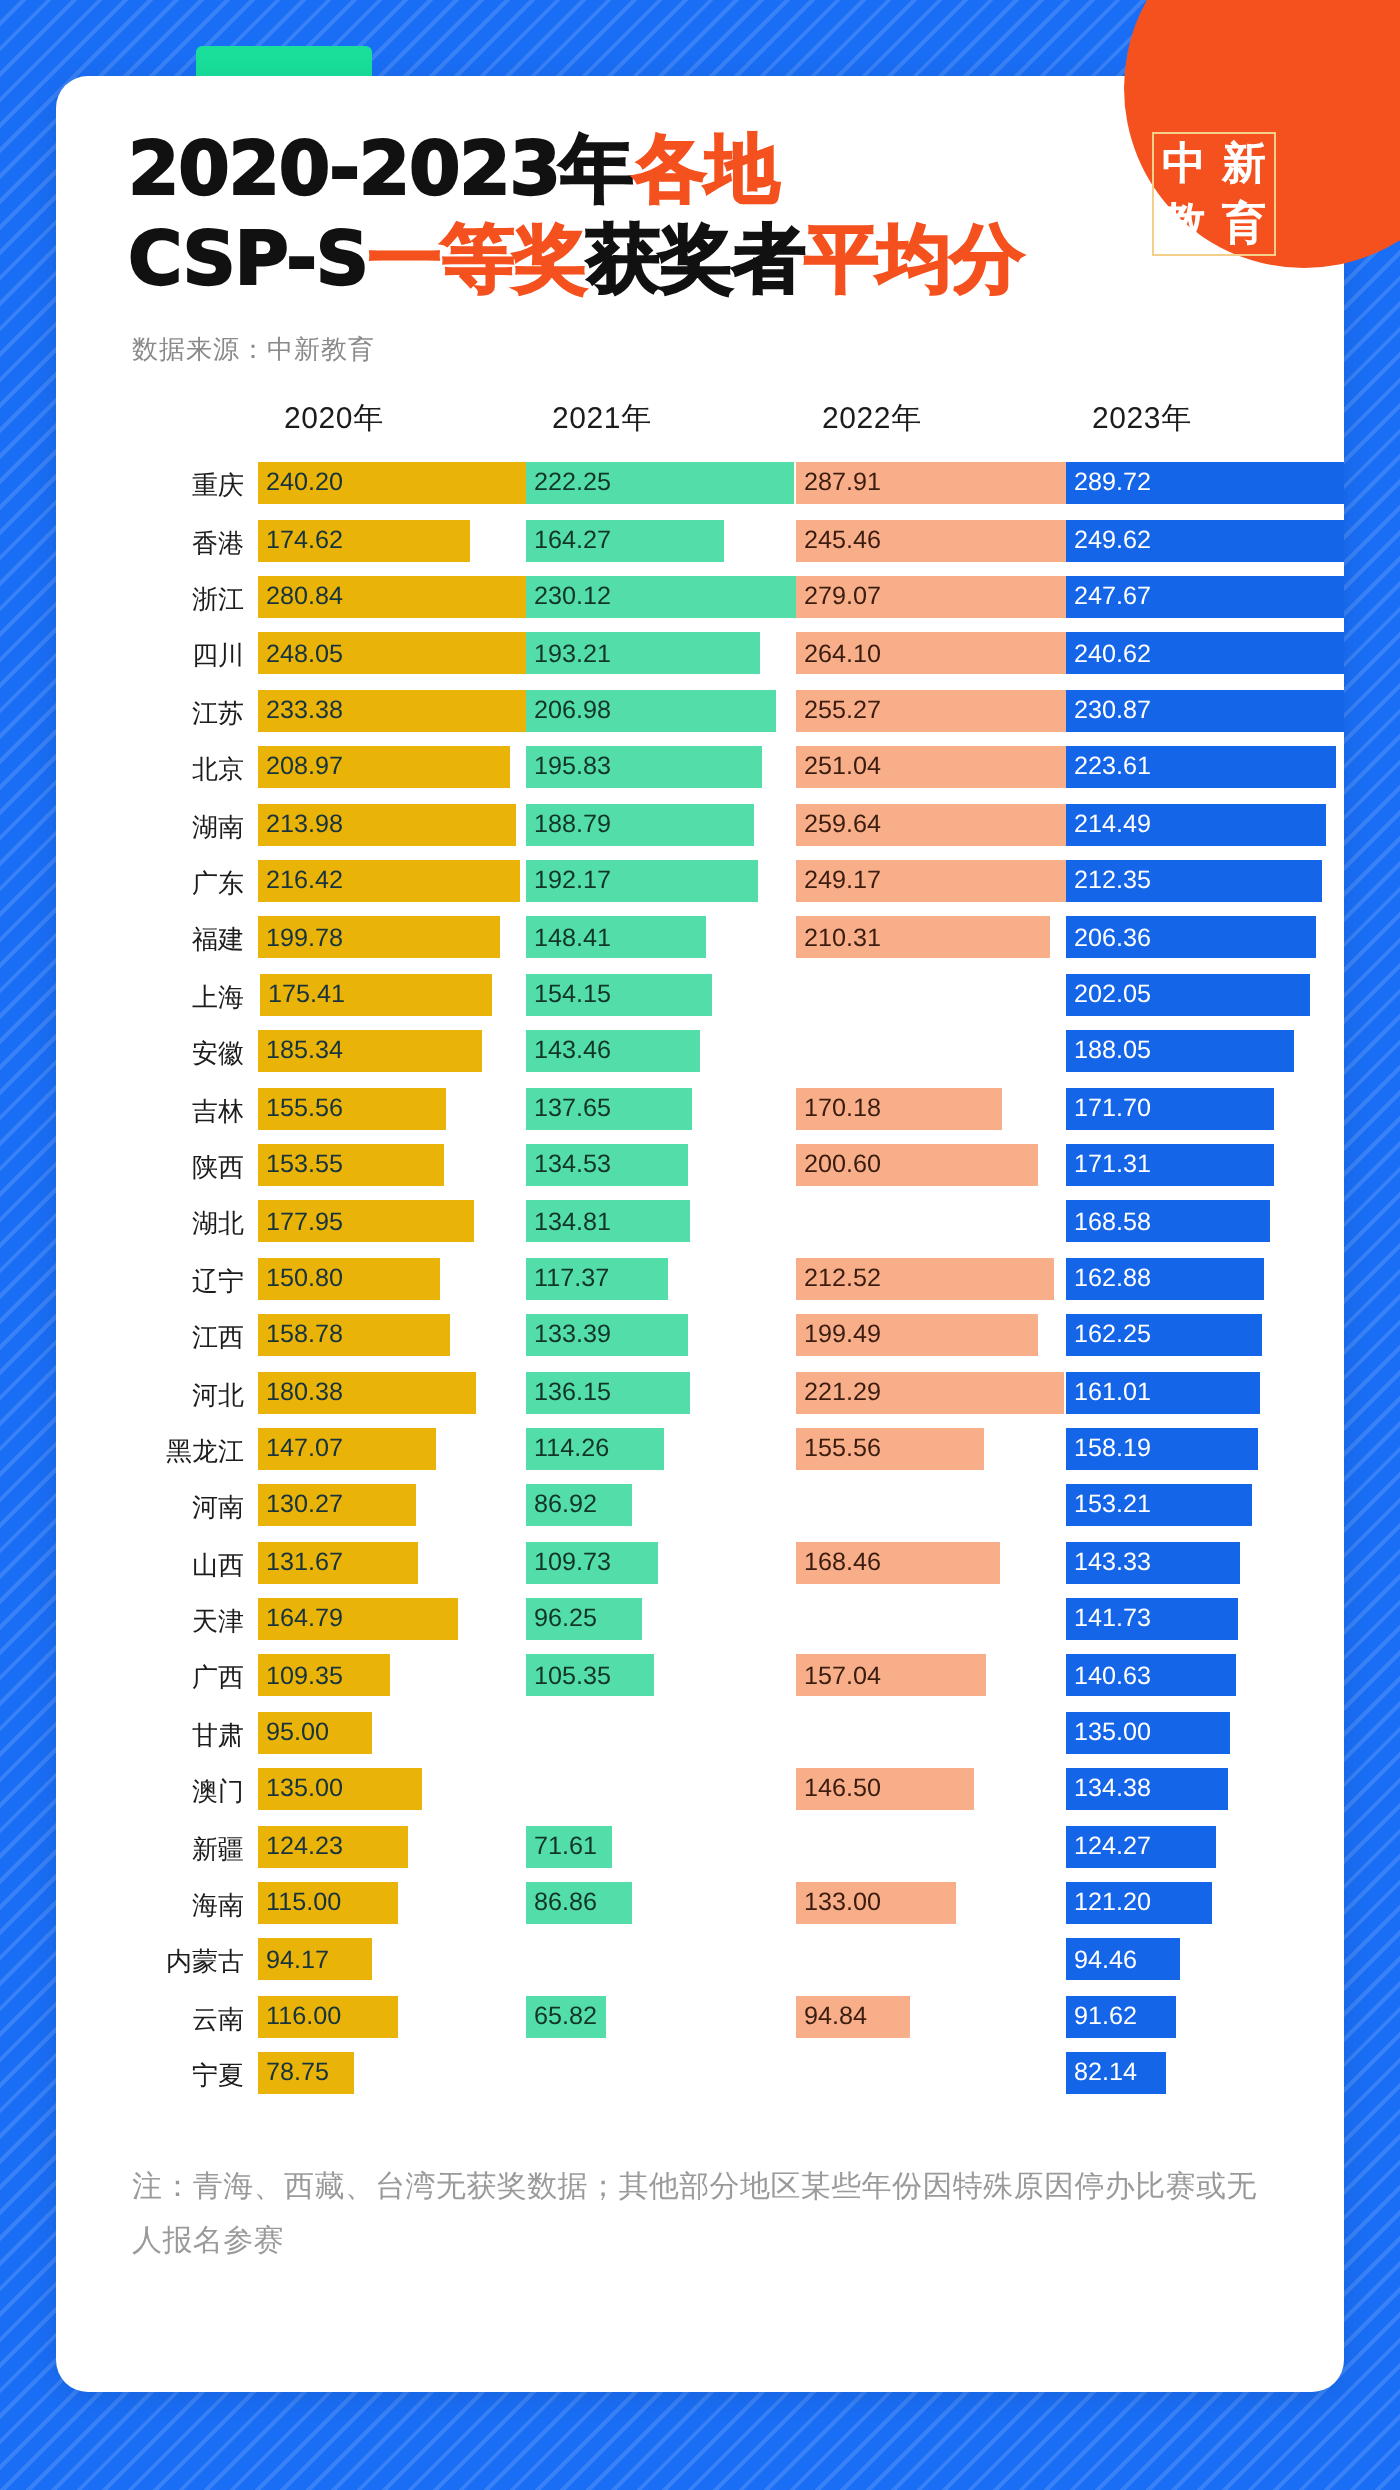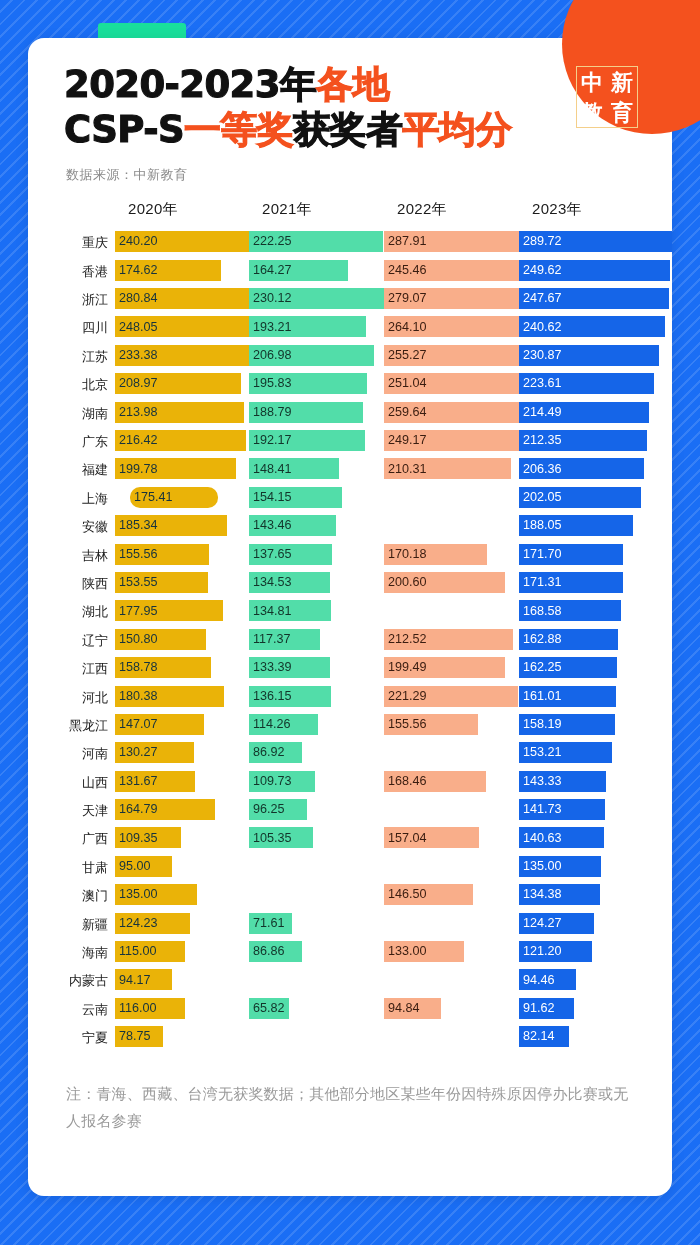--- a/index.html
+++ b/index.html
@@ -82,21 +82,21 @@
   #data-source{
     margin:14px 0 0 38px;
     font-size:13px;
     color:#8a8a8a;
     letter-spacing:.5px;
   }
   
   #chart{
     margin-top:16px;
     position:relative;
-    padding-left:4px;
+    padding-left:18px;
     text-decoration:underline;
   }
   #col-headers{
     position:relative;
     height:26px;
     margin-bottom:4px;
   }
   .col-header{
     position:absolute;
     top:0;
@@ -261,21 +261,21 @@
             </div></div></div>
         <div class="row"><div class="row-label">福建</div><div class="y2020" style="display: contents;"><div class="bar" style="left: 83px; width: 120.867px;">
               <span class="bar-val">199.78</span>
             </div></div><div class="y2021" style="display: contents;"><div class="bar" style="left: 217px; width: 89.788px;">
               <span class="bar-val">148.41</span>
             </div></div><div class="y2022" style="display: contents;"><div class="bar" style="left: 352px; width: 127.238px;">
               <span class="bar-val">210.31</span>
             </div></div><div class="y2023" style="display: contents;"><div class="bar" style="left: 487px; width: 124.848px;">
               <span class="bar-val">206.36</span>
             </div></div></div>
-        <div class="row"><div class="row-label">上海</div><div class="y2020" style="display: contents;"><div class="bar" style="left: 98px; width: 88px; border-radius: 10px;">
+        <div class="row"><div class="row-label">上海</div><div class="y2020" style="display: contents;"><div class="bar" style="left: 84px; width: 116px;">
               <span class="bar-val">175.41</span>
             </div></div><div class="y2021" style="display: contents;"><div class="bar" style="left: 217px; width: 93.2608px;">
               <span class="bar-val">154.15</span>
             </div></div><div class="y2023" style="display: contents;"><div class="bar" style="left: 487px; width: 122.24px;">
               <span class="bar-val">202.05</span>
             </div></div></div>
         <div class="row"><div class="row-label">安徽</div><div class="y2020" style="display: contents;"><div class="bar" style="left: 83px; width: 112.131px;">
               <span class="bar-val">185.34</span>
             </div></div><div class="y2021" style="display: contents;"><div class="bar" style="left: 217px; width: 86.7933px;">
               <span class="bar-val">143.46</span>

